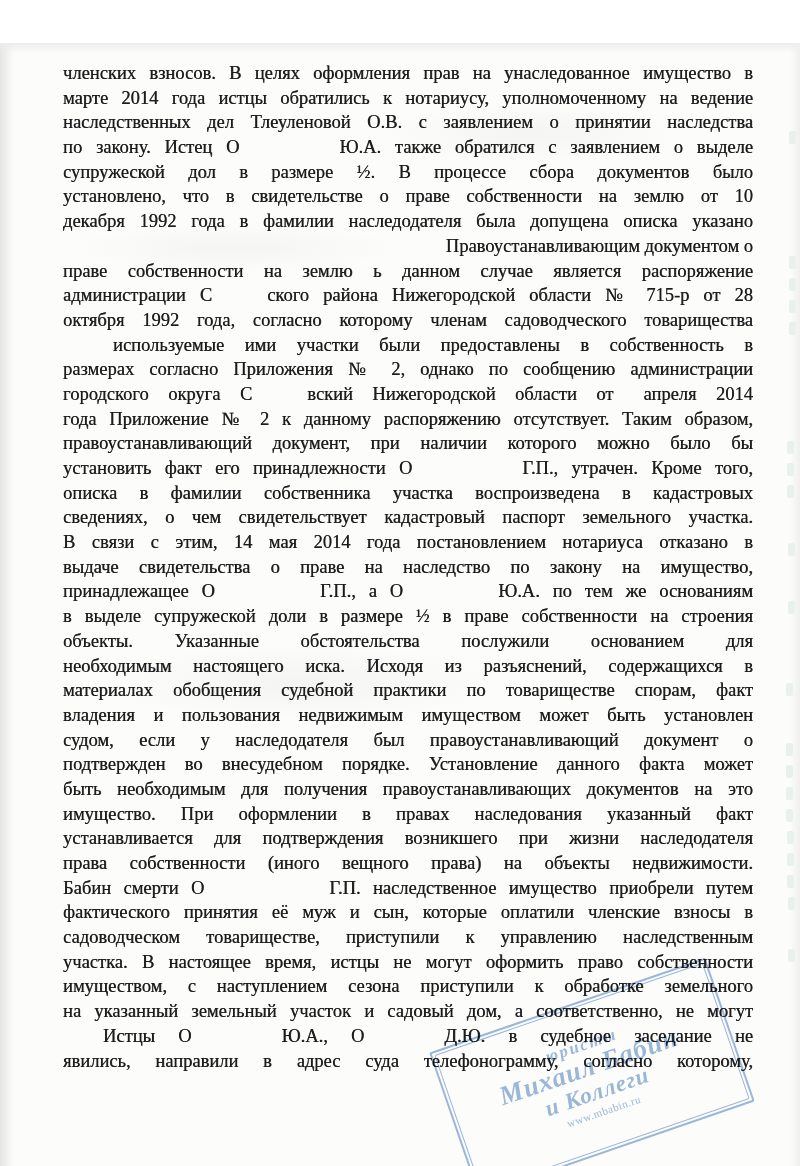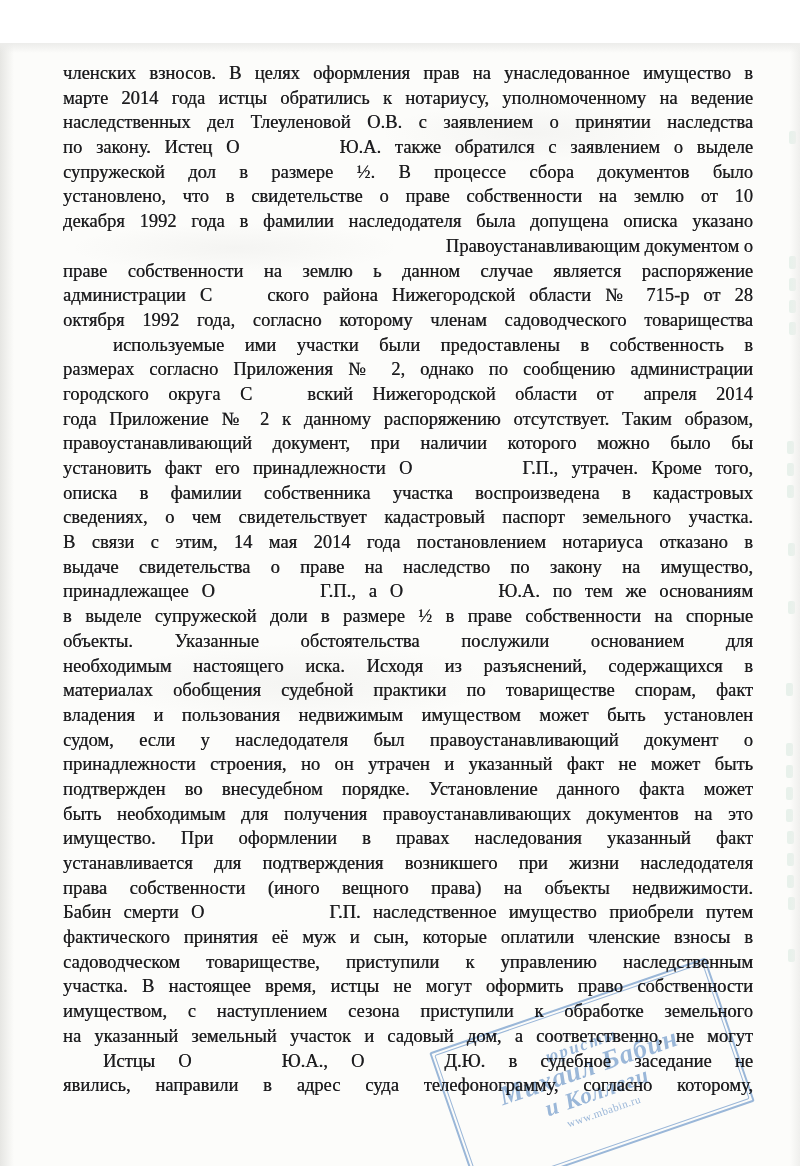--- a/index.html
+++ b/index.html
@@ -104,27 +104,26 @@
       <div class="line justify"><span class="seg">размерах согласно Приложения № 2, однако по сообщению администрации</span></div>
       <div class="line justify"><span class="seg">городского округа С</span><span class="gap" style="width: 55px;"></span><span class="seg">вский Нижегородской области от</span><span class="gap" style="width: 30px;"></span><span class="seg">апреля 2014</span></div>
       <div class="line justify"><span class="seg">года Приложение № 2 к данному распоряжению отсутствует. Таким образом,</span></div>
       <div class="line justify"><span class="seg">правоустанавливающий документ, при наличии которого можно было бы</span></div>
       <div class="line justify"><span class="seg">установить факт его принадлежности О</span><span class="gap" style="width: 110px;"></span><span class="seg">Г.П., утрачен. Кроме того,</span></div>
       <div class="line justify"><span class="seg">описка в фамилии собственника участка воспроизведена в кадастровых</span></div>
       <div class="line justify"><span class="seg">сведениях, о чем свидетельствует кадастровый паспорт земельного участка.</span></div>
       <div class="line justify"><span class="seg">В связи с этим, 14 мая 2014 года постановлением нотариуса отказано в</span></div>
       <div class="line justify"><span class="seg">выдаче свидетельства о праве на наследство по закону на имущество,</span></div>
       <div class="line justify"><span class="seg">принадлежащее О</span><span class="gap" style="width: 105px;"></span><span class="seg">Г.П., а О</span><span class="gap" style="width: 95px;"></span><span class="seg">Ю.А. по тем же основаниям</span></div>
-      <div class="line justify"><span class="seg">в выделе супружеской доли в размере ½ в праве собственности на спорные</span></div>
+      <div class="line justify"><span class="seg">в выделе супружеской доли в размере ½ в праве собственности на строения</span></div>
       <div class="line justify"><span class="seg">объекты. Указанные обстоятельства послужили основанием для</span></div>
       <div class="line justify"><span class="seg">необходимым настоящего иска. Исходя из разъяснений, содержащихся в</span></div>
       <div class="line justify"><span class="seg">материалах обобщения судебной практики по товариществе спорам, факт</span></div>
       <div class="line justify"><span class="seg">владения и пользования недвижимым имуществом может быть установлен</span></div>
       <div class="line justify"><span class="seg">судом, если у наследодателя был правоустанавливающий документ о</span></div>
-      <div class="line justify"><span class="seg">принадлежности строения, но он утрачен и указанный факт не может быть</span></div>
       <div class="line justify"><span class="seg">подтвержден во внесудебном порядке. Установление данного факта может</span></div>
       <div class="line justify"><span class="seg">быть необходимым для получения правоустанавливающих документов на это</span></div>
       <div class="line justify"><span class="seg">имущество. При оформлении в правах наследования указанный факт</span></div>
       <div class="line justify"><span class="seg">устанавливается для подтверждения возникшего при жизни наследодателя</span></div>
       <div class="line justify"><span class="seg">права собственности (иного вещного права) на объекты недвижимости.</span></div>
       <div class="line justify"><span class="seg">Бабин смерти О</span><span class="gap" style="width: 125px;"></span><span class="seg">Г.П. наследственное имущество приобрели путем</span></div>
       <div class="line justify"><span class="seg">фактического принятия её муж и сын, которые оплатили членские взносы в</span></div>
       <div class="line justify"><span class="seg">садоводческом товариществе, приступили к управлению наследственным</span></div>
       <div class="line justify"><span class="seg">участка. В настоящее время, истцы не могут оформить право собственности</span></div>
       <div class="line justify"><span class="seg">имуществом, с наступлением сезона приступили к обработке земельного</span></div>

